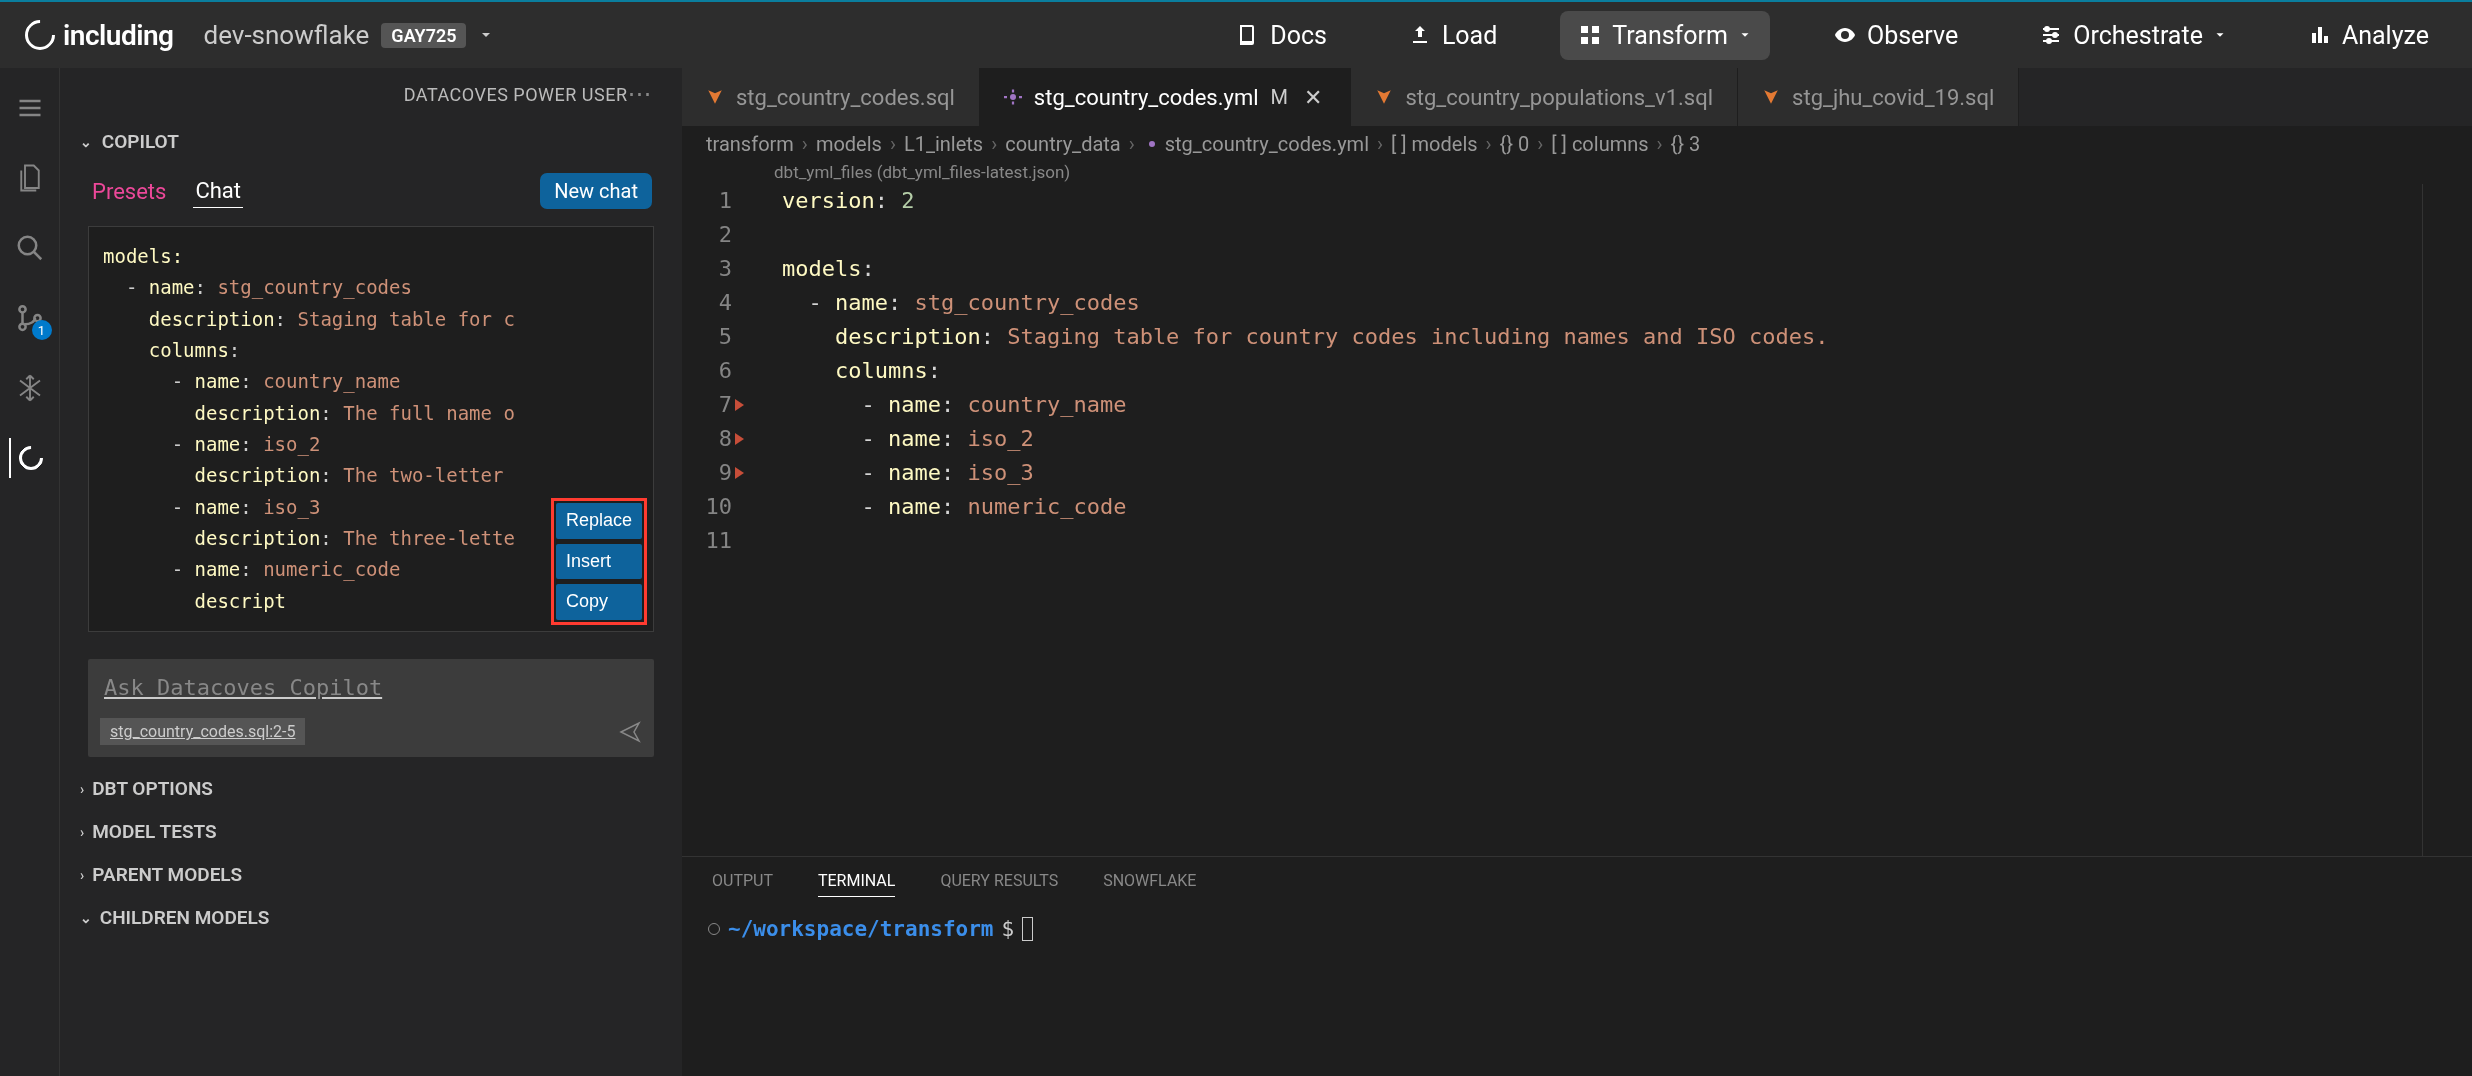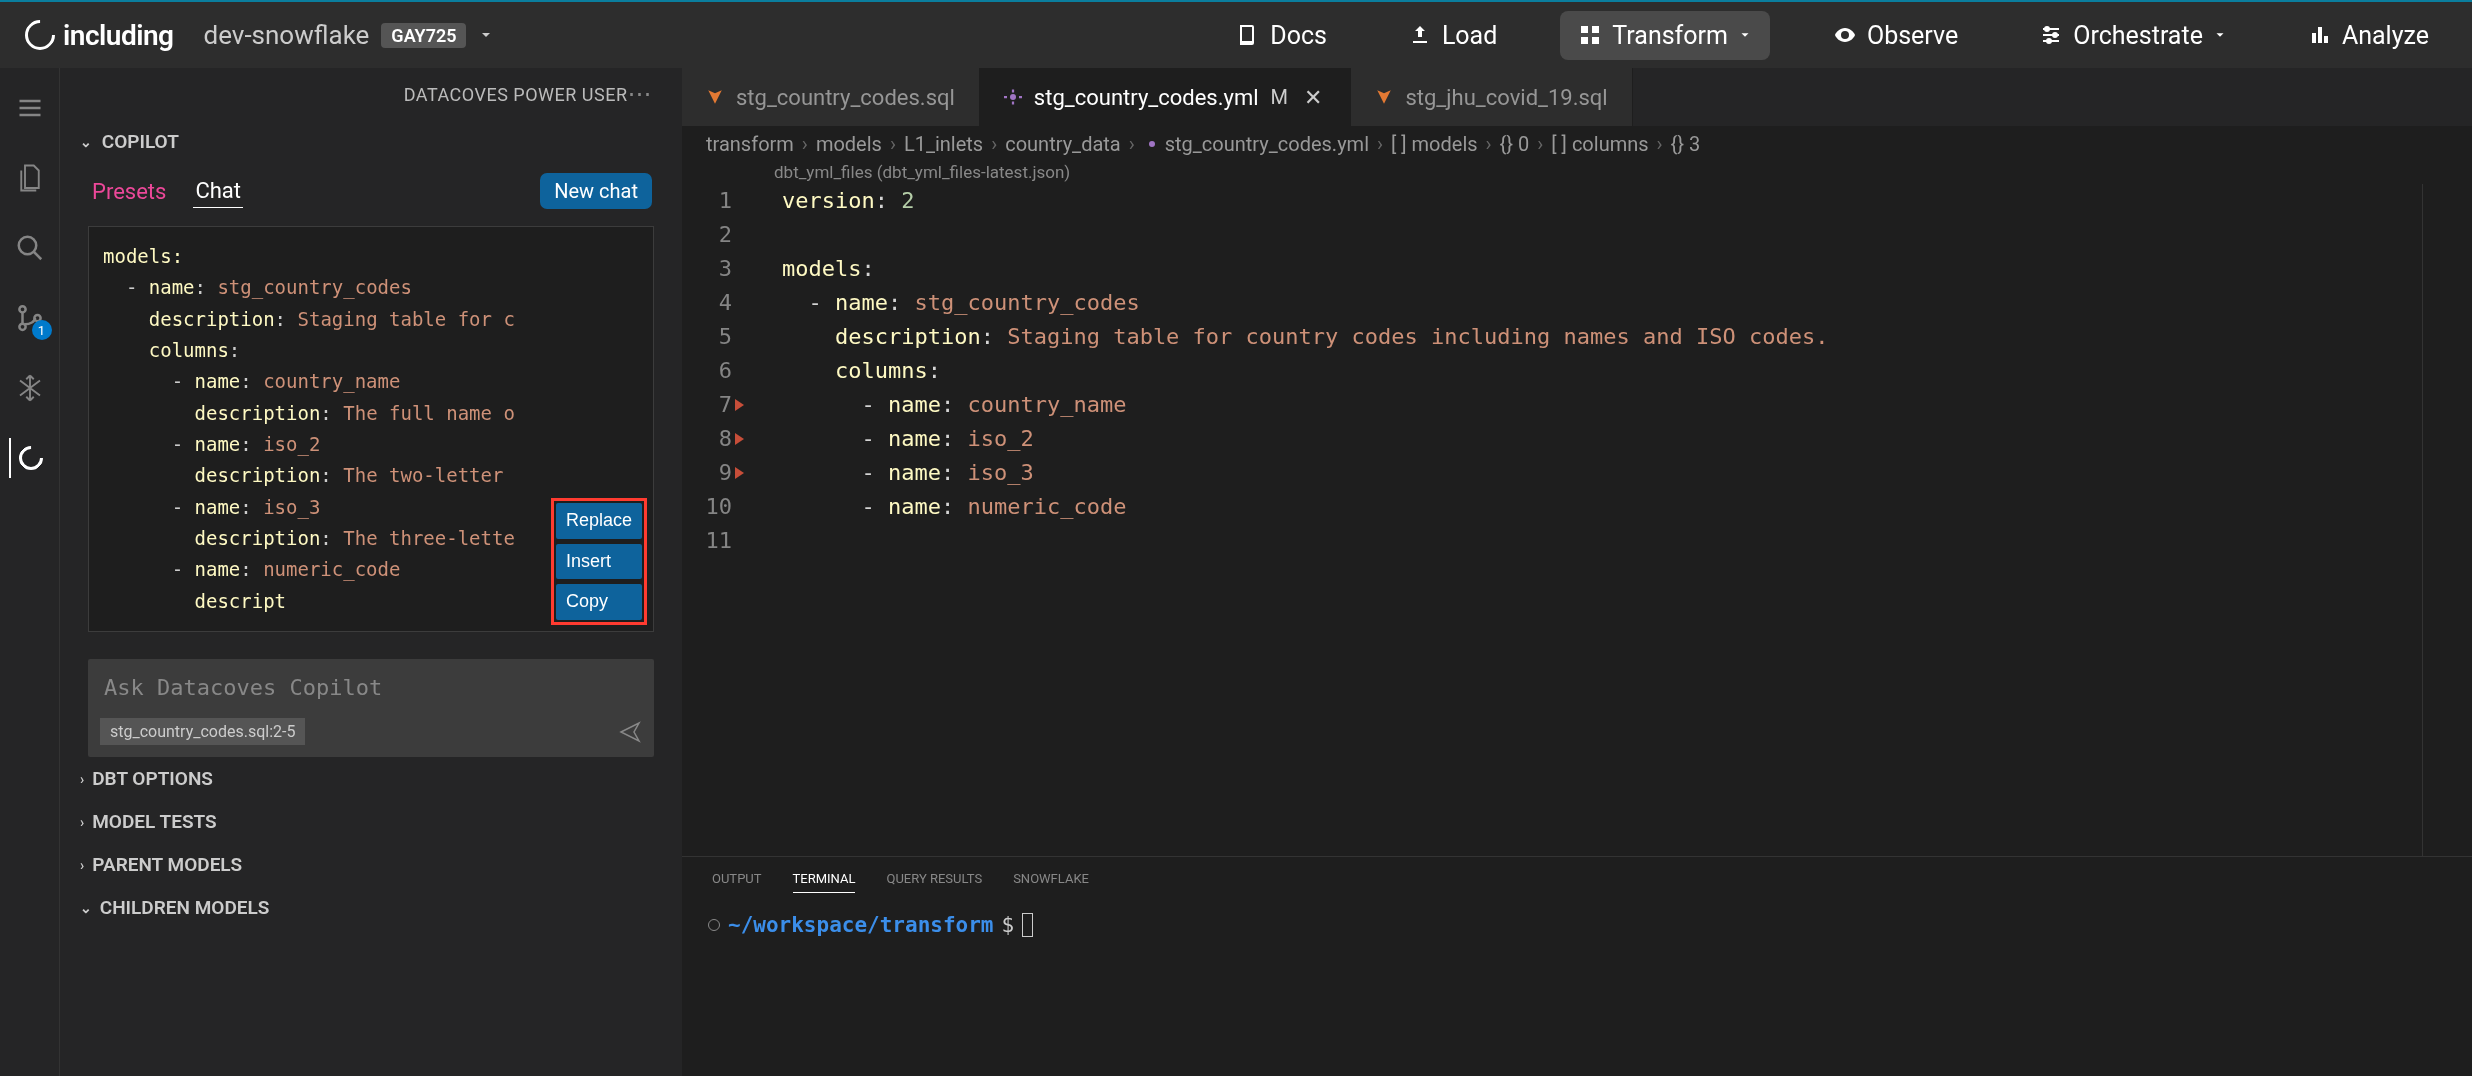--- a/index.html
+++ b/index.html
@@ -57,21 +57,21 @@
   font-size: 19px;
   padding: 14px;
   overflow: hidden;
   white-space: pre;
   line-height: 1.65;
   position: relative;
   color: #ccc;
 }
 .action-row { position: absolute; bottom: 6px; right: 6px; display: flex; gap: 5px; border: 3px solid #ff3b30; padding: 2px; flex-direction: column; }
 .action-btn { background: #0e639c; color: #fff; padding: 3px 10px; font-size: 18px; cursor: pointer; border-radius: 2px; font-family: -apple-system, sans-serif; }
-.chat-input-area { margin: 15px 28px 0; background: #3c3c3c; border-radius: 2px; padding: 12px; }
+.chat-input-area { margin: 15px 28px 10px; background: #3c3c3c; border-radius: 2px; padding: 12px; text-decoration: underline; }
 .chat-placeholder { color: #888; font-family: "SF Mono", Monaco, monospace; font-size: 22px; padding: 4px; }
 .chat-bottom { display: flex; align-items: center; justify-content: space-between; margin-top: 14px; }
 .chip { background: #555; color: #ccc; padding: 4px 10px; font-size: 16px; }
 .send-icon { color: #888; cursor: pointer; }
 .collapsible { display: flex; align-items: center; gap: 8px; padding: 10px 20px; font-weight: 600; font-size: 19px; color: #ccc; cursor: pointer; }
 .editor-area { flex: 1; display: flex; flex-direction: column; background: #1e1e1e; }
 .editor-tabs { height: 58px; background: #252526; display: flex; }
 .editor-tab { display: flex; align-items: center; gap: 12px; padding: 0 24px; background: #2d2d2d; border-right: 1px solid #1e1e1e; color: #969696; cursor: pointer; font-size: 22px; }
 .editor-tab.active { background: #1e1e1e; color: #fff; }
 .tab-icon { width: 18px; height: 18px; }
@@ -89,21 +89,21 @@
 .fold-marker { position: absolute; right: -12px; top: 11px; width: 0; height: 0; border-top: 6px solid transparent; border-bottom: 6px solid transparent; border-left: 9px solid #c74e39; }
 .code-lines { flex: 1; padding-left: 20px; }
 .code-line { height: 34px; white-space: pre; }
 .tok-key { color: #fef9c3; }
 .tok-str { color: #ce9178; }
 .tok-num { color: #b5cea8; }
 .tok-punc { color: #d4d4d4; }
 .tok-dash { color: #d4d4d4; }
 .minimap { width: 50px; background: #1e1e1e; border-left: 1px solid #333; }
 .terminal-panel { height: 220px; background: #1e1e1e; border-top: 1px solid #333; display: flex; flex-direction: column; }
-.term-tabs { display: flex; gap: 31px; padding: 14px 30px 8px; font-size: 13px; }
+.term-tabs { display: flex; gap: 45px; padding: 14px 30px 8px; font-size: 16px; }
 .term-tab { color: #888; cursor: pointer; padding-bottom: 6px; }
 .term-tab.active { color: #fff; border-bottom: 1px solid #fff; }
 .term-body { padding: 12px 26px; font-family: "SF Mono", Monaco, monospace; font-size: 21px; display: flex; align-items: center; gap: 8px; }
 .term-circle { width: 12px; height: 12px; border: 1.5px solid #888; border-radius: 50%; }
 .term-path { color: #3b8eea; font-weight: 600; }
 .term-dollar { color: #ccc; }
 .term-cursor { width: 11px; height: 24px; border: 1.5px solid #ccc; }
 svg { display: block; }
 </style>
 </head>
@@ -285,20 +285,26 @@
         <span>stg_country_codes.sql</span>
       </div>
       <div class="editor-tab active">
         <svg class="tab-icon purple" width="20" height="20" viewBox="0 0 24 24" fill="currentColor">
             <circle cx="12" cy="12" r="4"></circle>
             <path d="M12 2v4M12 18v4M4 12H0m24 0h-4" stroke="currentColor" stroke-width="3"></path>
           </svg>
         <span>stg_country_codes.yml</span>
         <span class="tab-mod">M</span>
         <span class="close-x">✕</span>
+      </div>
+      <div class="editor-tab">
+        <svg class="tab-icon orange" width="20" height="20" viewBox="0 0 24 24" fill="currentColor">
+            <path d="M3 3l9 4 9-4-9 18z"></path>
+          </svg>
+        <span>stg_country_populations_v1.sql</span>
       </div>
       <div class="editor-tab">
         <svg class="tab-icon orange" width="20" height="20" viewBox="0 0 24 24" fill="currentColor">
             <path d="M3 3l9 4 9-4-9 18z"></path>
           </svg>
         <span>stg_jhu_covid_19.sql</span>
       </div>
     </div>
 
     <div class="breadcrumb">

